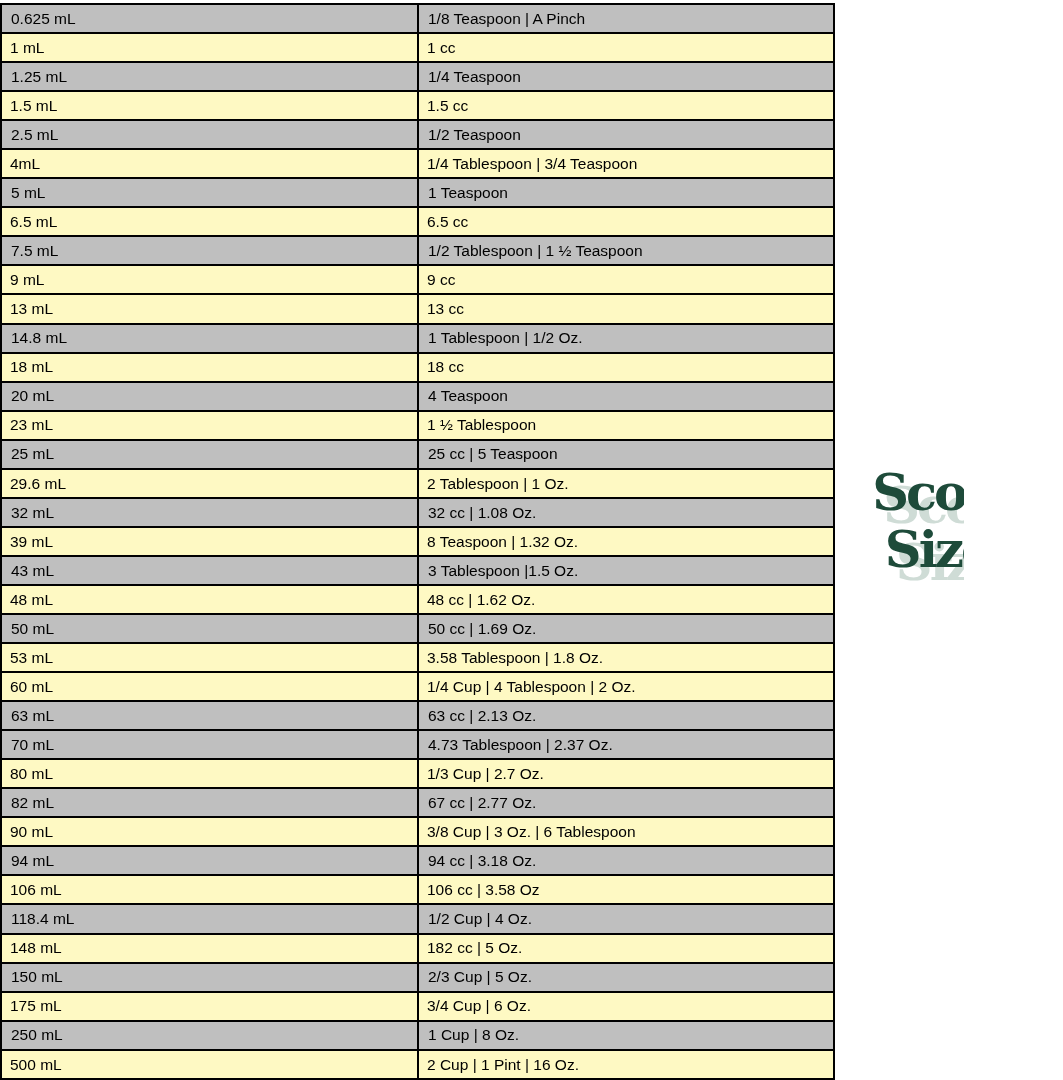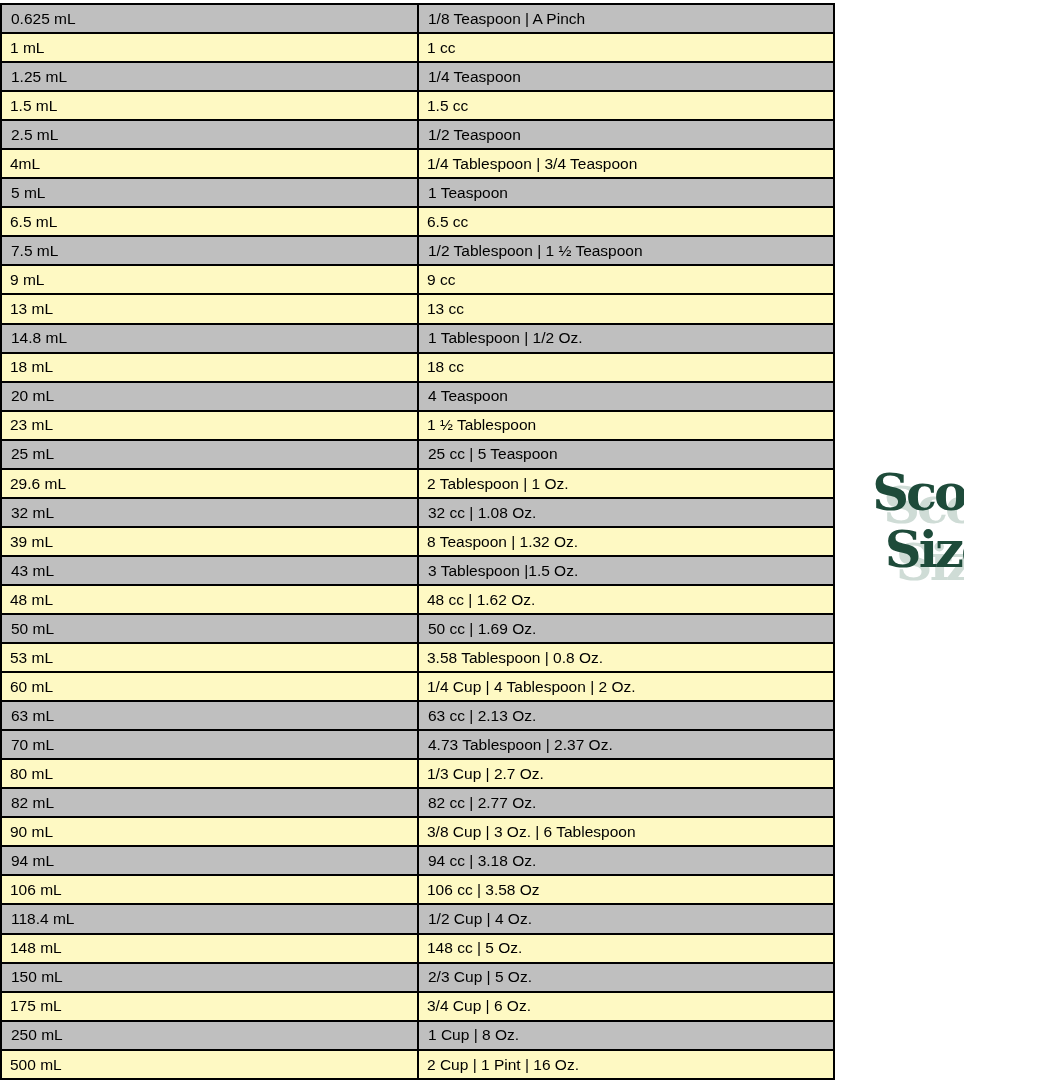--- a/index.html
+++ b/index.html
@@ -159,61 +159,61 @@
           <tr class="row-white">
             <td>48 mL</td>
             <td>48 cc | 1.62 Oz.</td>
           </tr>
           <tr class="row-gray">
             <td>50 mL</td>
             <td>50 cc | 1.69 Oz.</td>
           </tr>
           <tr class="row-white">
             <td>53 mL</td>
-            <td>3.58 Tablespoon | 0.8 Oz.</td>
+            <td>3.58 Tablespoon | 1.8 Oz.</td>
           </tr>
           <tr class="row-white">
             <td>60 mL</td>
             <td>1/4 Cup | 4 Tablespoon | 2 Oz.</td>
           </tr>
           <tr class="row-gray">
             <td>63 mL</td>
             <td>63 cc | 2.13 Oz.</td>
           </tr>
           <tr class="row-gray">
             <td>70 mL</td>
             <td>4.73 Tablespoon | 2.37 Oz.</td>
           </tr>
           <tr class="row-white">
             <td>80 mL</td>
             <td>1/3 Cup | 2.7 Oz.</td>
           </tr>
           <tr class="row-gray">
             <td>82 mL</td>
-            <td>82 cc | 2.77 Oz.</td>
+            <td>67 cc | 2.77 Oz.</td>
           </tr>
           <tr class="row-white">
             <td>90 mL</td>
             <td>3/8 Cup | 3 Oz. | 6 Tablespoon</td>
           </tr>
           <tr class="row-gray">
             <td>94 mL</td>
             <td>94 cc | 3.18 Oz.</td>
           </tr>
           <tr class="row-white">
             <td>106 mL</td>
             <td>106 cc | 3.58 Oz</td>
           </tr>
           <tr class="row-gray">
             <td>118.4 mL</td>
             <td>1/2 Cup | 4 Oz.</td>
           </tr>
           <tr class="row-white">
             <td>148 mL</td>
-            <td>148 cc | 5 Oz.</td>
+            <td>182 cc | 5 Oz.</td>
           </tr>
           <tr class="row-gray">
             <td>150 mL</td>
             <td>2/3 Cup | 5 Oz.</td>
           </tr>
           <tr class="row-white">
             <td>175 mL</td>
             <td>3/4 Cup | 6 Oz.</td>
           </tr>
           <tr class="row-gray">

